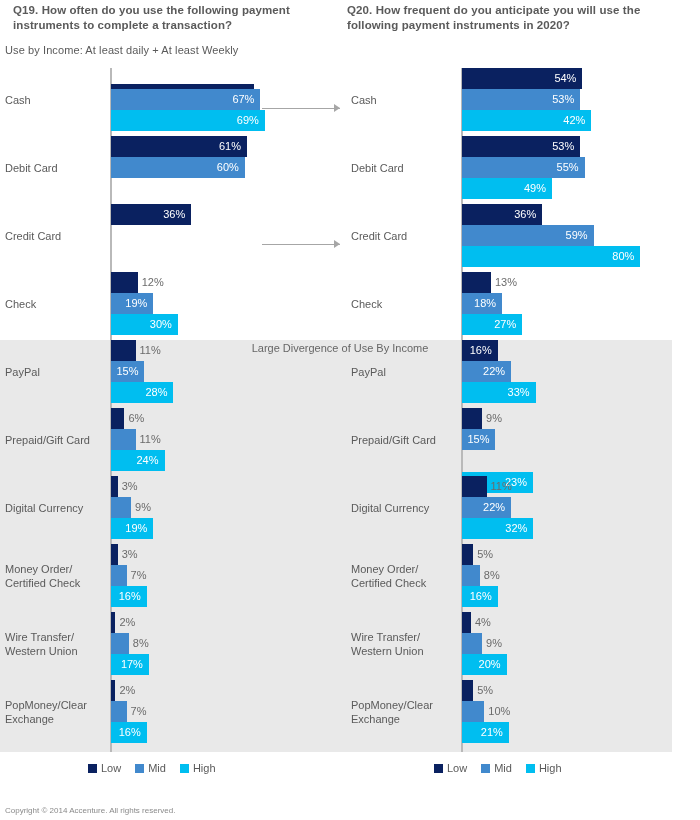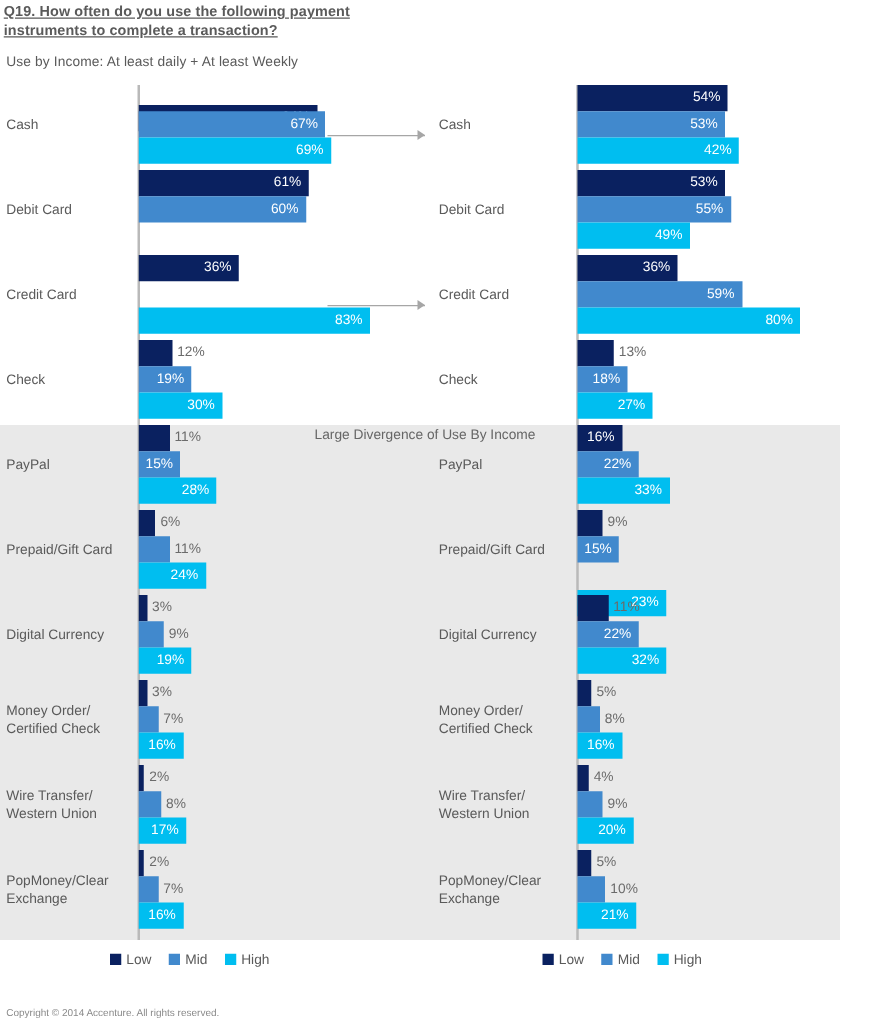--- a/index.html
+++ b/index.html
@@ -6,21 +6,21 @@
   body{
     width:700px;height:820px;background:#ffffff;
     font-family:"Liberation Sans", sans-serif;
     color:#595959;position:relative;overflow:hidden;
   }
   .titles{position:absolute;left:0;top:0;width:700px;height:60px;}
   .title{
     position:absolute;font-size:11.5px;font-weight:bold;color:#5a5a5a;
     line-height:15px;letter-spacing:0.1px;
   }
-  #title-left{left:3px;top:3px;width:320px;text-decoration:underline;}
+  #title-left{left:13px;top:3px;width:320px;}
   #title-right{left:347px;top:3px;width:330px;}
   .subtitle{
     position:absolute;left:5px;top:44px;font-size:11px;color:#5a5a5a;
     letter-spacing:0.1px;
   }
 
   
   .band{
     position:absolute;left:0;top:340px;width:672px;height:412px;
     background:#e9e9e9;
@@ -86,20 +86,21 @@
 
   .copyright{
     position:absolute;left:5px;top:806px;font-size:8px;color:#8a8a8a;
   }
 </style>
 </head>
 <body>
 
 <div class="titles">
   <div class="title" id="title-left">Q19. How often do you use the following payment instruments to complete a transaction?</div>
+  <div class="title" id="title-right">Q20. How frequent do you anticipate you will use the following payment instruments in 2020?</div>
   <div class="subtitle">Use by Income: At least daily + At least Weekly</div>
 </div>
 
 <div class="band"></div>
 <div class="band-label">Large Divergence of Use By Income</div>
 
 <div class="panel" id="panel-left">
   <div class="axis"></div>
 <div class="cat-label" style="top: 32.5px;">
       <div>Cash</div>
@@ -120,23 +121,20 @@
       <span class="val inside">61%</span>
     </div>
     <div class="bar mid" style="top: 97px; width: 133.8px;">
       <span class="val inside">60%</span>
     </div>
     <div class="cat-label" style="top: 168.5px;">
       <div>Credit Card</div>
     </div>
     <div class="bar low" style="top: 144px; width: 80.28px;">
       <span class="val inside">36%</span>
-    </div>
-    <div class="bar high" style="top: 186px; width: 185.09px;">
-      <span class="val inside">83%</span>
     </div>
     <div class="cat-label" style="top: 236.5px;">
       <div>Check</div>
     </div>
     <div class="bar low" style="top: 212px; width: 26.76px;">
       <span class="val outside">12%</span>
     </div>
     <div class="bar mid" style="top: 233px; width: 42.37px;">
       <span class="val inside">19%</span>
     </div>

